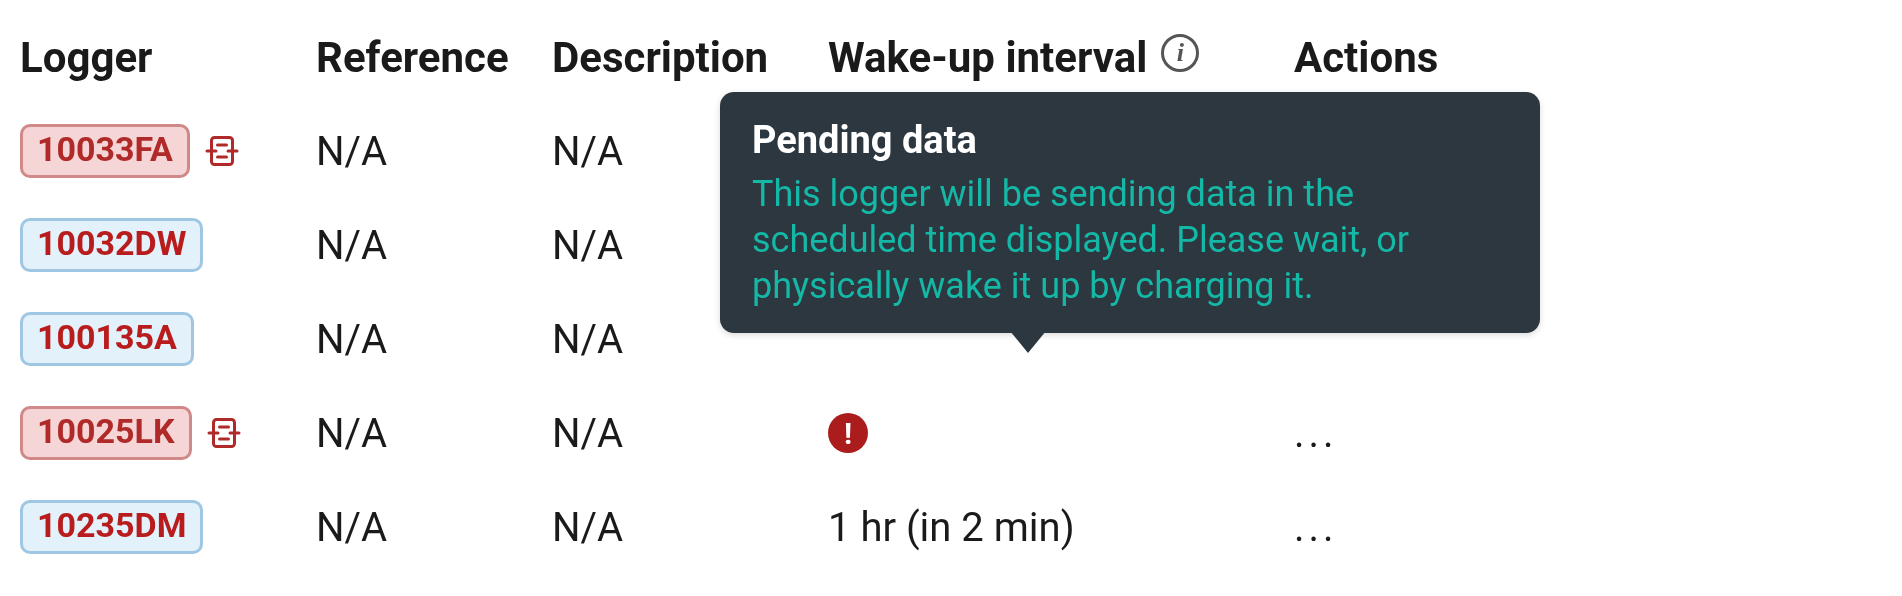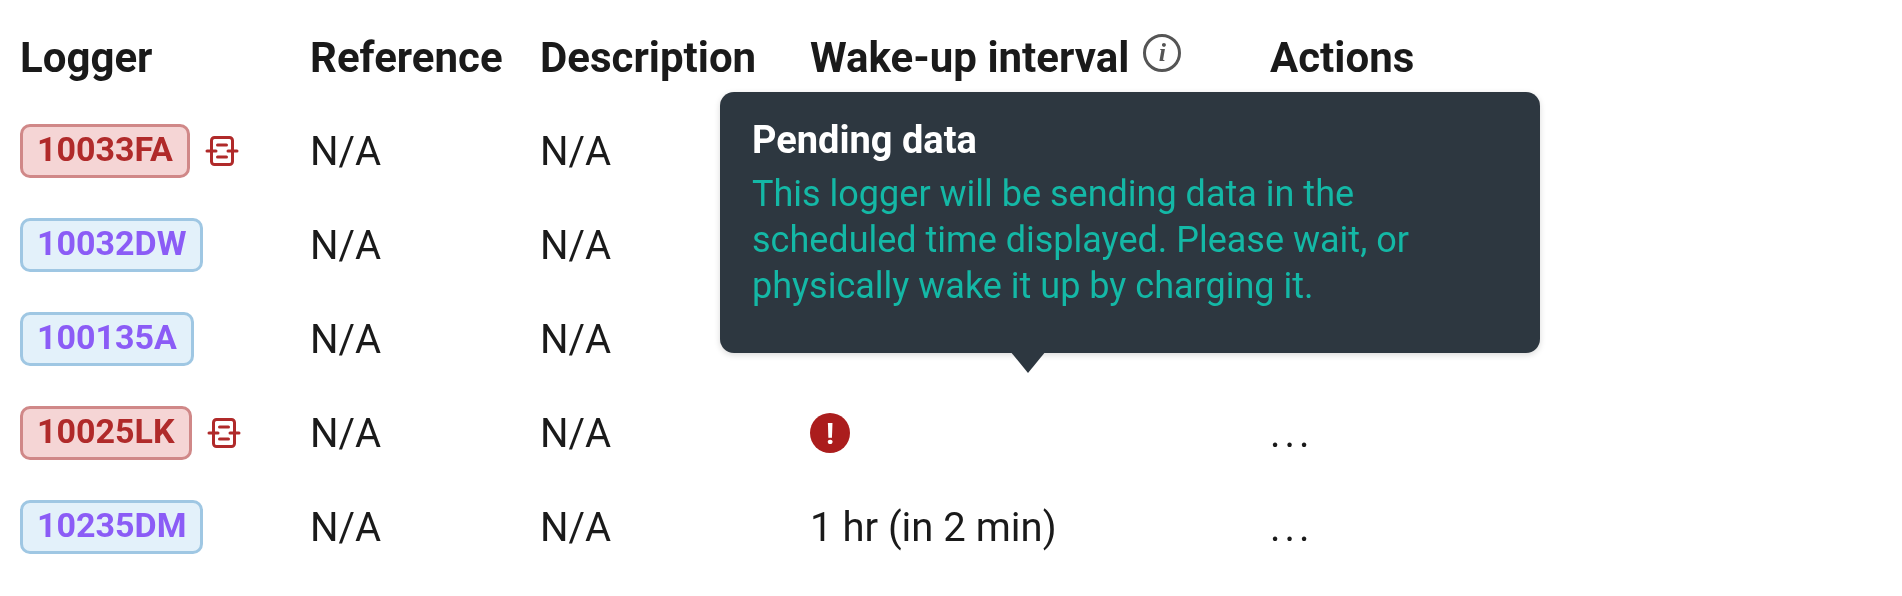--- a/index.html
+++ b/index.html
@@ -10,42 +10,42 @@
       width:1902px;
       padding: 10px 20px;
     }
     .table {
       width:100%;
     }
     .row {
       display:grid;
       grid-template-columns: 280px 220px 260px 450px 180px;
       align-items: center;
-      column-gap:10px;
+      column-gap:16px;
       min-height:94px;
     }
     .header .cell {
       font-weight:700;
       font-size:42px;
       white-space:nowrap;
     }
     .cell { display:flex; align-items:center; gap:14px; white-space:nowrap; }
 
     .logger-pill {
       display:inline-block;
       border-radius:10px;
       padding:4px 14px 6px;
       font-weight:700;
       font-size:34px;
       border:3px solid;
       line-height:1.1;
       cursor:pointer;
     }
     .logger-pill.red { color:#b02a2a; border-color:#d08888; background:#f5d5d5; }
-    .logger-pill.blue { color:#8b5cf6; border-color:#9fc7e3; background:#e3f1fa; }
+    .logger-pill.blue { color:#b91c1c; border-color:#9fc7e3; background:#e3f1fa; }
 
     .warn-icon svg { width:36px; height:36px; display:block; }
 
     .info-circle {
       display:inline-flex; align-items:center; justify-content:center;
       width:38px; height:38px; border:3px solid #555; border-radius:50%;
       color:#555; font-style:italic; font-family:Georgia,serif;
       font-size:26px; line-height:1; position:relative; top:-4px;
       cursor:default; user-select:none;
     }
@@ -61,21 +61,21 @@
     .actions-ell { font-size:40px; letter-spacing:4px; cursor:pointer; }
 
     
     .tooltip {
       position:absolute;
       left:700px; top:82px;
       width:820px;
       background:#2d3740;
       color:#fff;
       border-radius:14px;
-      padding:24px 32px 44px;
+      padding:24px 32px 24px;
       font-size:36px;
       line-height:1.28;
       box-shadow:0 2px 6px rgba(0,0,0,.15);
       z-index:10;
     }
     .tooltip .tt-title { font-weight:700; font-size:38px; margin-bottom:6px; }
     .tooltip .tt-body  { color:#14b8a6; }
     .tooltip .arrow {
       position:absolute; left:290px; bottom:-20px;
       width:0;height:0;

